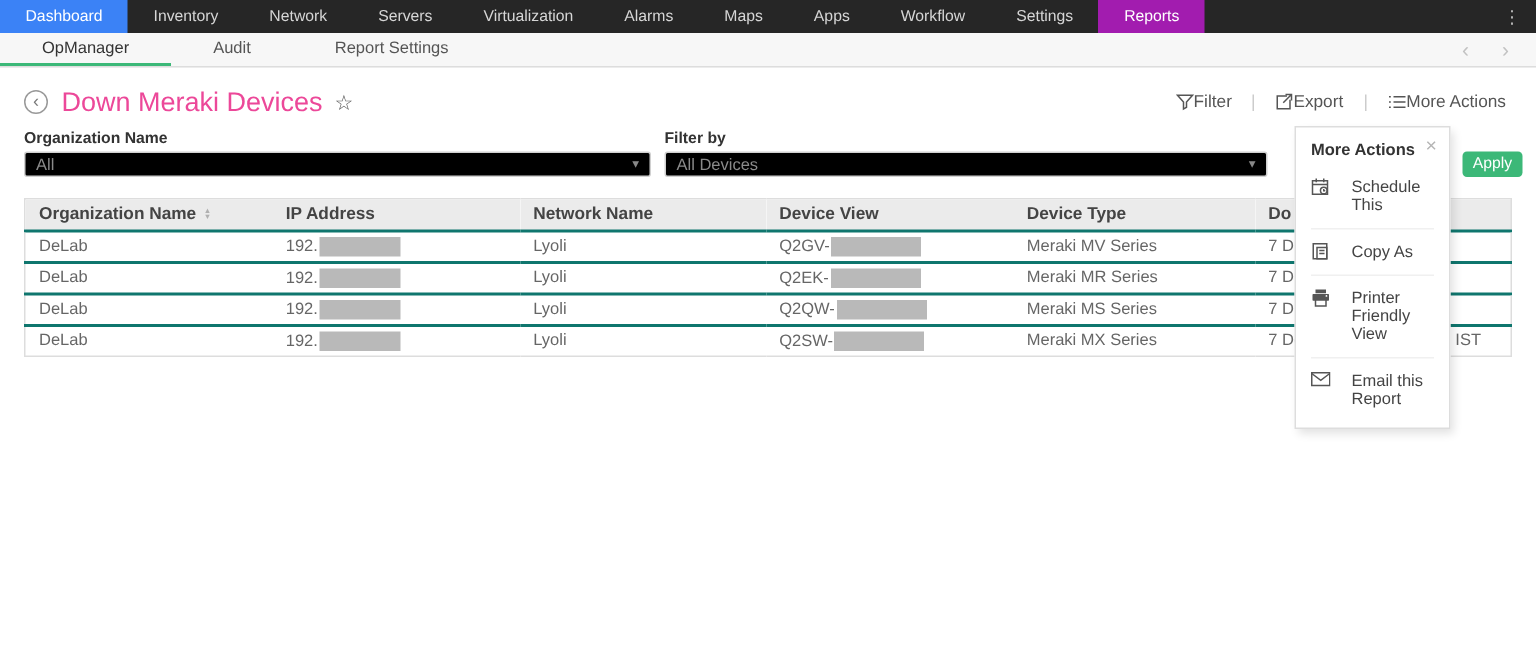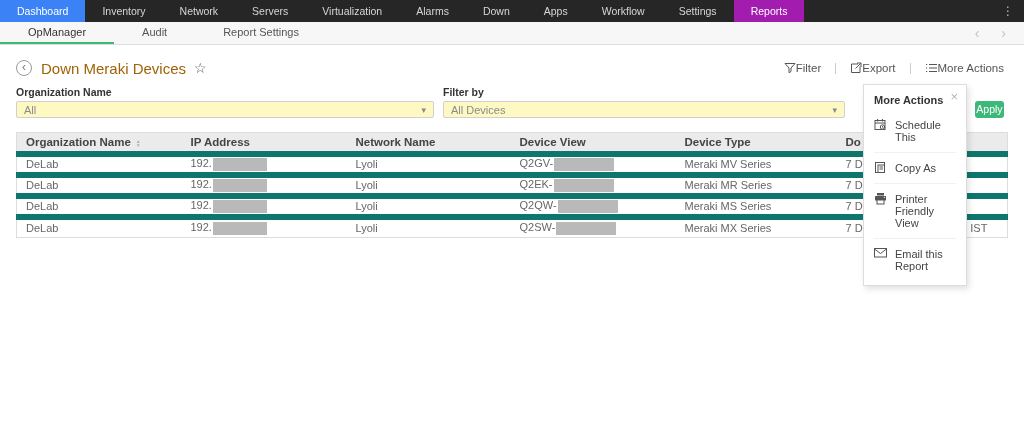--- a/index.html
+++ b/index.html
@@ -45,63 +45,63 @@
 
   
   .header-row {
     margin: 12px 16px 0; height: 22px; display: flex; align-items: center;
   }
   .back-btn {
     width: 16px; height: 16px; border: 1px solid #999; border-radius: 50%;
     color: #777; font-size: 12px; line-height: 13px; text-align: center;
     cursor: pointer; flex: 0 0 auto;
   }
-  .page-title { font-size: 15px; color: #a16207; margin: 0 8px 0 9px; font-weight: 500; }
+  .page-title { font-size: 18px; color: #ec4899; margin: 0 8px 0 9px; font-weight: 500; }
   .fav-star { font-size: 14px; color: #555; cursor: pointer; }
   .header-actions {
     margin-left: auto; display: flex; align-items: center; font-size: 11.5px;
     color: #555;
   }
   .action { display: flex; align-items: center; cursor: pointer; padding: 0 4px; }
   .action svg { display: block; }
   .action-sep { width: 1px; height: 11px; background: #ccc; margin: 0 10px; }
 
   
   .filters-row { position: relative; margin: 7px 16px 0; height: 34px; }
   .field { position: absolute; top: 0; }
   .field-org { left: 0; width: 418px; }
   .field-filterby { left: 427px; width: 402px; }
   .field-label { font-size: 10.5px; font-weight: bold; color: #333; }
   .select {
-    margin-top: 3px; height: 17px; background: #fef9c3; border: 1px solid #d0d0d0;
+    margin-top: 3px; height: 17px; background: #000000; border: 1px solid #d0d0d0;
     border-radius: 2px; display: flex; align-items: center; padding: 0 7px;
     font-size: 11px; color: #8a8a8a; cursor: pointer;
   }
   .select .caret { margin-left: auto; color: #888; font-size: 9px; }
   .apply-btn {
-    position: absolute; left: 959px; top: 15px; width: 29px; height: 17px;
+    position: absolute; left: 959px; top: 15px; width: 40px; height: 17px;
     background: #3cb878; border: none; border-radius: 3px; color: #fff;
     font-size: 10.5px; line-height: 17px; text-align: center; cursor: pointer;
     font-family: inherit; padding: 0;
   }
 
   
   .report-table-wrap { margin: 12px 16px 0; }
   table.report { width: 100%; border-collapse: collapse; table-layout: fixed; border: 1px solid #ddd; }
   table.report col.c1 { width: 165px; } table.report col.c2 { width: 165px; }
   table.report col.c3 { width: 164px; } table.report col.c4 { width: 165px; }
   table.report col.c5 { width: 161px; }
   table.report th {
     background: #ebebeb; height: 21px; text-align: left; font-size: 11.5px;
     color: #444; font-weight: bold; padding: 0 0 0 9px; cursor: pointer;
     white-space: nowrap; overflow: hidden;
   }
   table.report td {
     height: 21px; font-size: 11px; color: #666; padding: 0 0 0 9px;
-    border-top: 6px solid #0f766e; white-space: nowrap; overflow: hidden;
+    border-top: 2px solid #0f766e; white-space: nowrap; overflow: hidden;
     background: #fff;
   }
   .sort-icon {
     display: inline-flex; flex-direction: column; vertical-align: middle;
     margin-left: 5px; color: #b0b0b0; font-size: 5px; line-height: 4px;
   }
   .redact {
     display: inline-block; background: #b9b9b9; height: 13px;
     vertical-align: middle; margin-left: 1px;
   }
@@ -114,42 +114,42 @@
     border: 1px solid #ddd; box-shadow: 2px 3px 6px rgba(0,0,0,0.12);
     z-index: 10; padding: 9px 10px 4px;
   }
   .menu-header { font-size: 11px; font-weight: bold; color: #333; }
   .menu-close {
     position: absolute; top: 6px; right: 8px; color: #b5b5b5; font-size: 13px;
     line-height: 12px; cursor: pointer;
   }
   .menu-items { margin-top: 4px; }
   .menu-item {
-    display: flex; align-items: flex-start; gap: 8px; padding: 9px 0;
+    display: flex; align-items: flex-start; gap: 14px; padding: 9px 0;
     font-size: 11px; color: #444; cursor: pointer; border-top: 1px solid #f0f0f0;
     line-height: 12px;
   }
   .menu-item:first-child { border-top: none; }
   .menu-item svg { flex: 0 0 auto; margin-top: -1px; }
 
   .icon { display: inline-flex; }
 </style>
 </head>
 <body>
 
 <div class="page">
 
   <div class="topnav">
     <div class="nav-item highlight">Dashboard</div>
     <div class="nav-item">Inventory</div>
     <div class="nav-item">Network</div>
     <div class="nav-item">Servers</div>
     <div class="nav-item">Virtualization</div>
     <div class="nav-item">Alarms</div>
-    <div class="nav-item">Down</div>
+    <div class="nav-item">Maps</div>
     <div class="nav-item">Apps</div>
     <div class="nav-item">Workflow</div>
     <div class="nav-item">Settings</div>
     <div class="nav-item active">Reports</div>
     <div class="nav-kebab">⋮</div>
   </div>
 
   <div class="subnav">
     <div class="subtab active">OpManager</div>
     <div class="subtab">Audit</div>

